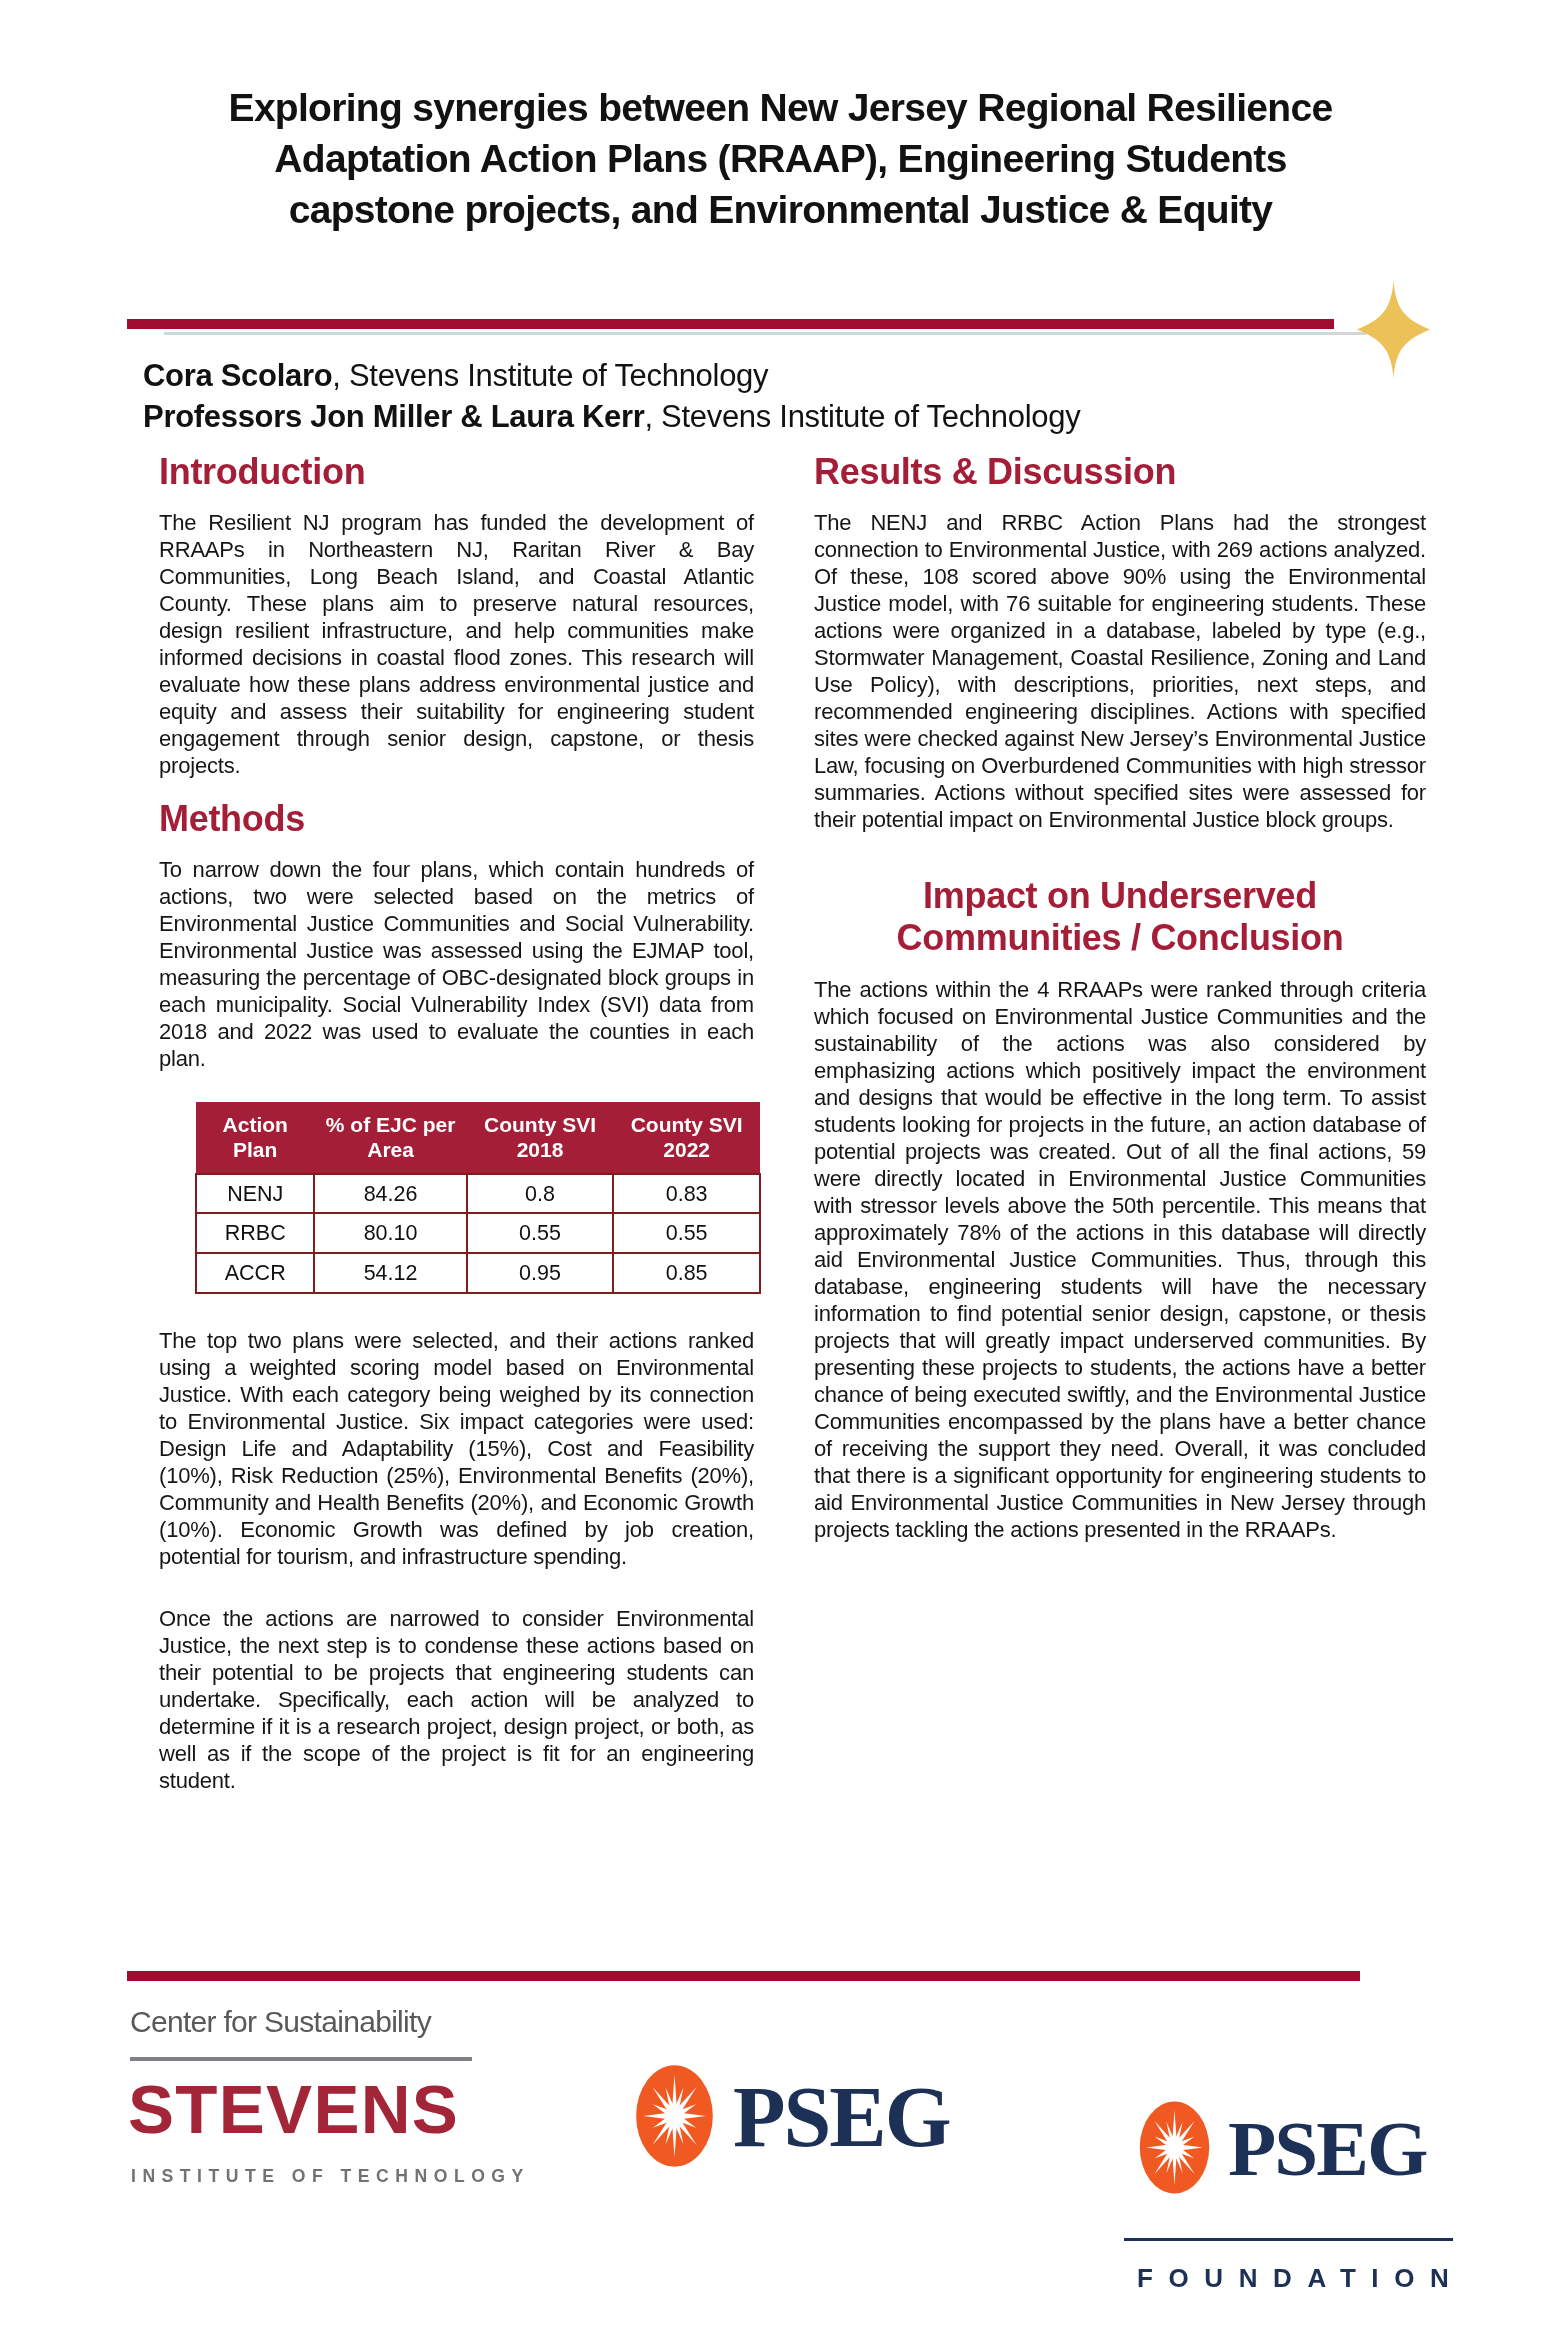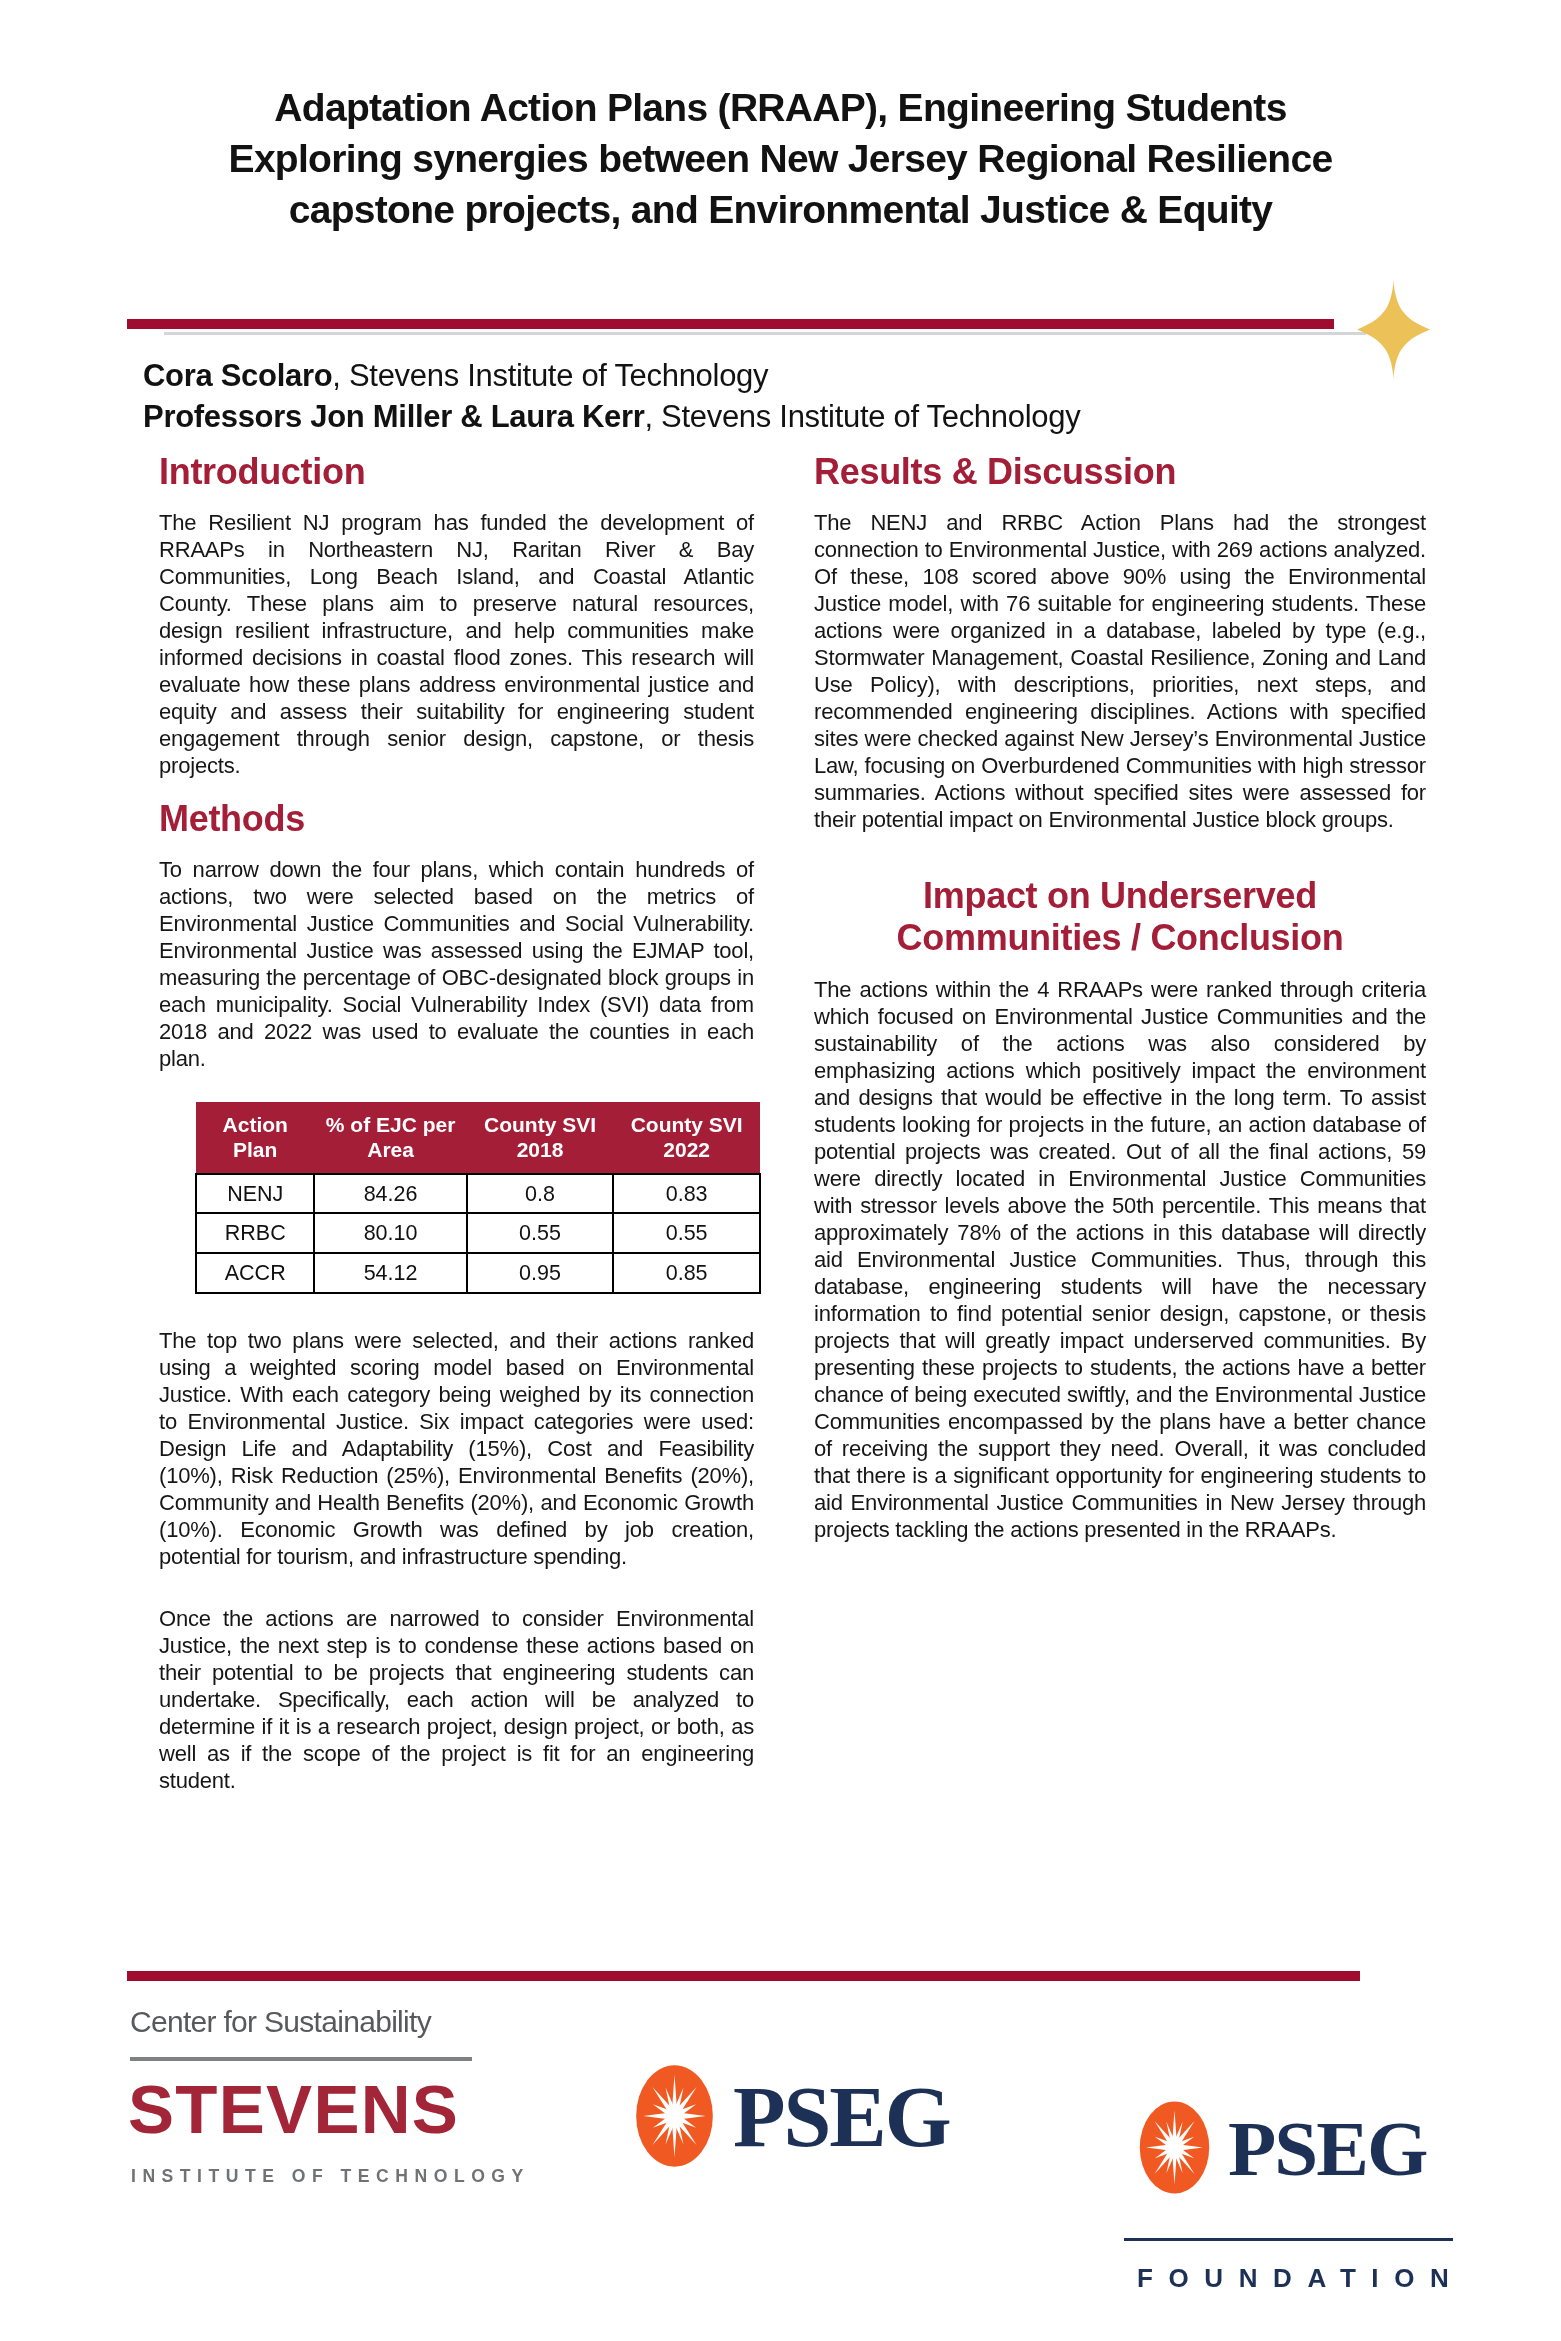--- a/index.html
+++ b/index.html
@@ -44,21 +44,21 @@
   p.body + p.body { margin-top:35px; }
   table.svi {
     border-collapse:collapse; margin:30px 0 33px 36px; width:566px;
     table-layout:fixed;
   }
   table.svi th {
     background:#A51E38; color:#ffffff; font-size:21px; line-height:25px;
     font-weight:bold; padding:10.4px 3.9px; border:none; text-align:center;
   }
   table.svi td {
-    border:2px solid #000000; font-size:21.5px; line-height:22px;
+    border:2px solid #7f1d1d; font-size:21.5px; line-height:22px;
     padding:7.8px 3.9px; text-align:center; color:#111; background:#fff;
   }
   .c1 { width:21%; } .c2 { width:27%; } .c3 { width:26%; } .c4 { width:26%; }
 
   .rule-bottom {
     position:absolute; left:127px; top:1971px; width:1233px; height:10.4px;
     background:#A00C30;
   }
   .cfs {
     position:absolute; left:130px; top:2005px; font-size:30px;
@@ -90,22 +90,22 @@
   }
   .foundation {
     position:absolute; left:1137px; top:2263px; font-size:26px;
     font-weight:bold; color:#1D3156; letter-spacing:15.6px;
   }
 </style>
 </head>
 <body>
 
 <div class="title">
+  <div>Exploring synergies between New Jersey Regional Resilience</div>
   <div>Adaptation Action Plans (RRAAP), Engineering Students</div>
-  <div>Exploring synergies between New Jersey Regional Resilience</div>
   <div>capstone projects, and Environmental Justice &amp; Equity</div>
 </div>
 
 <div class="rule-top"></div>
 <div class="rule-top-shadow"></div>
 <div class="sparkle">
   <svg width="73" height="99" viewBox="0 0 112 152">
     <path d="M56,0 C59,44 73,60 112,76 C73,92 59,108 56,152 C53,108 39,92 0,76 C39,60 53,44 56,0 Z" fill="#EBC158"></path>
   </svg>
 </div>

